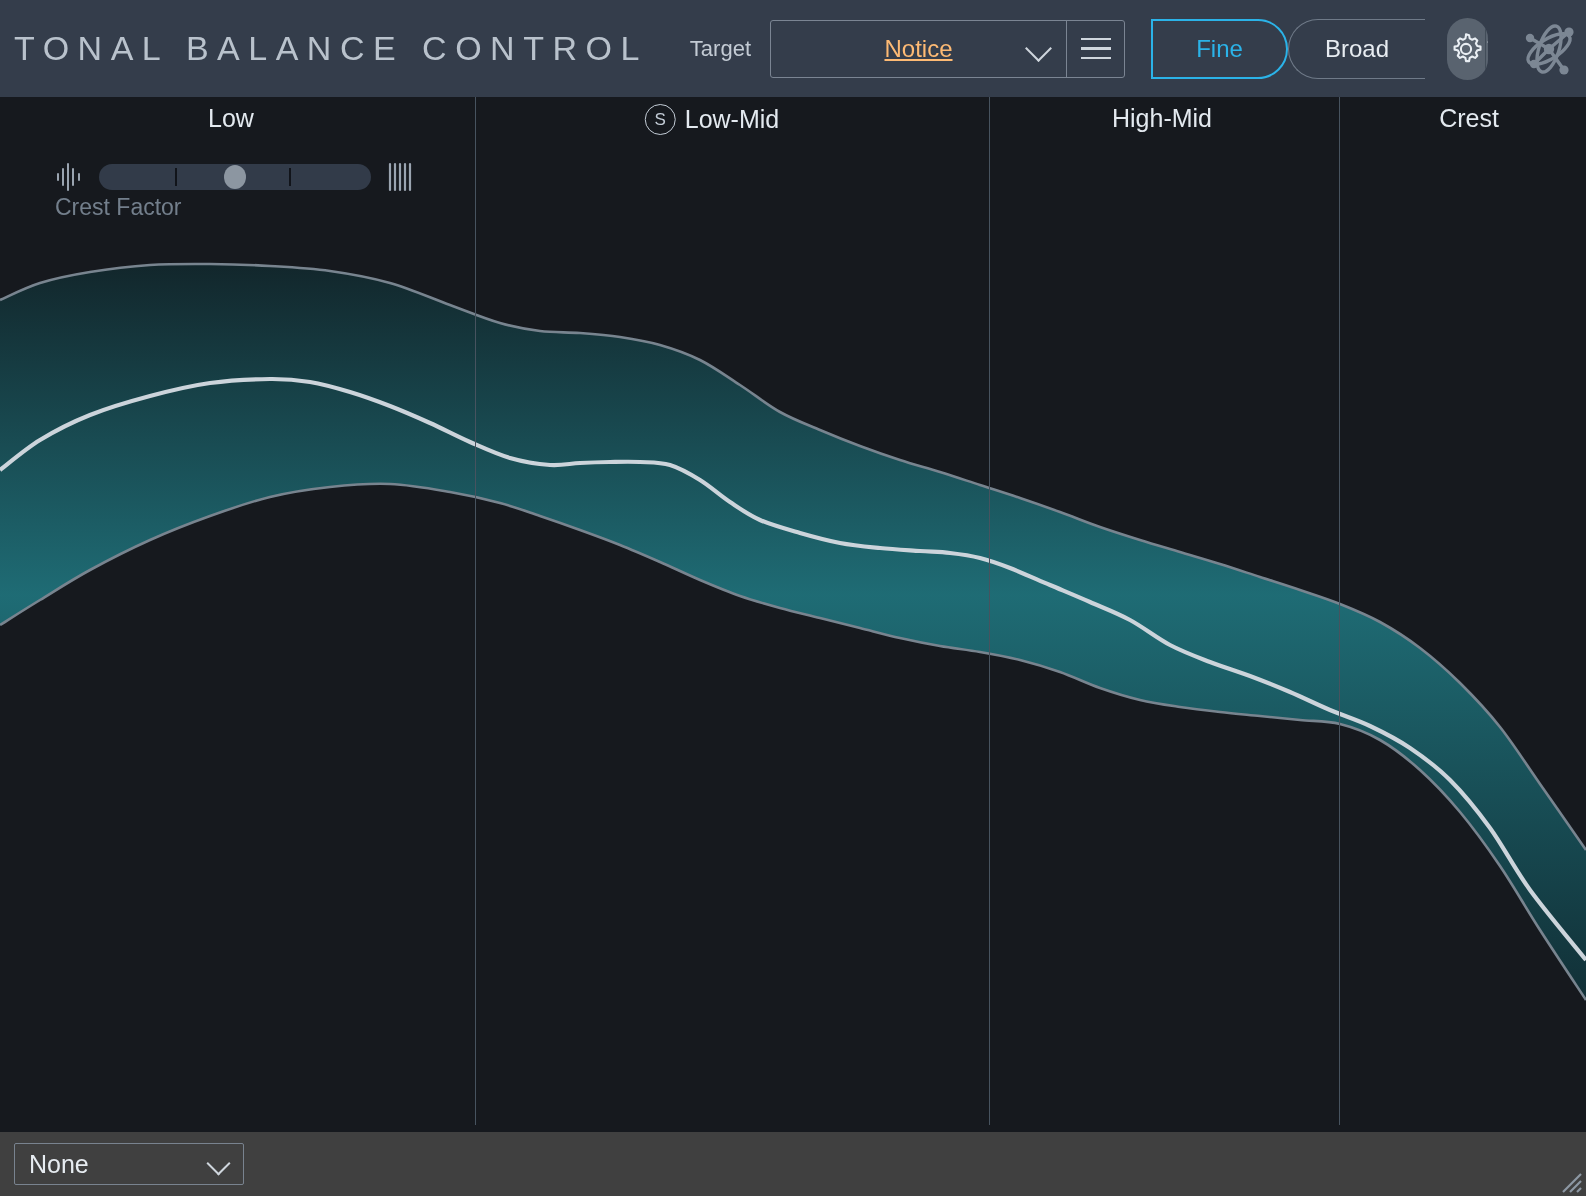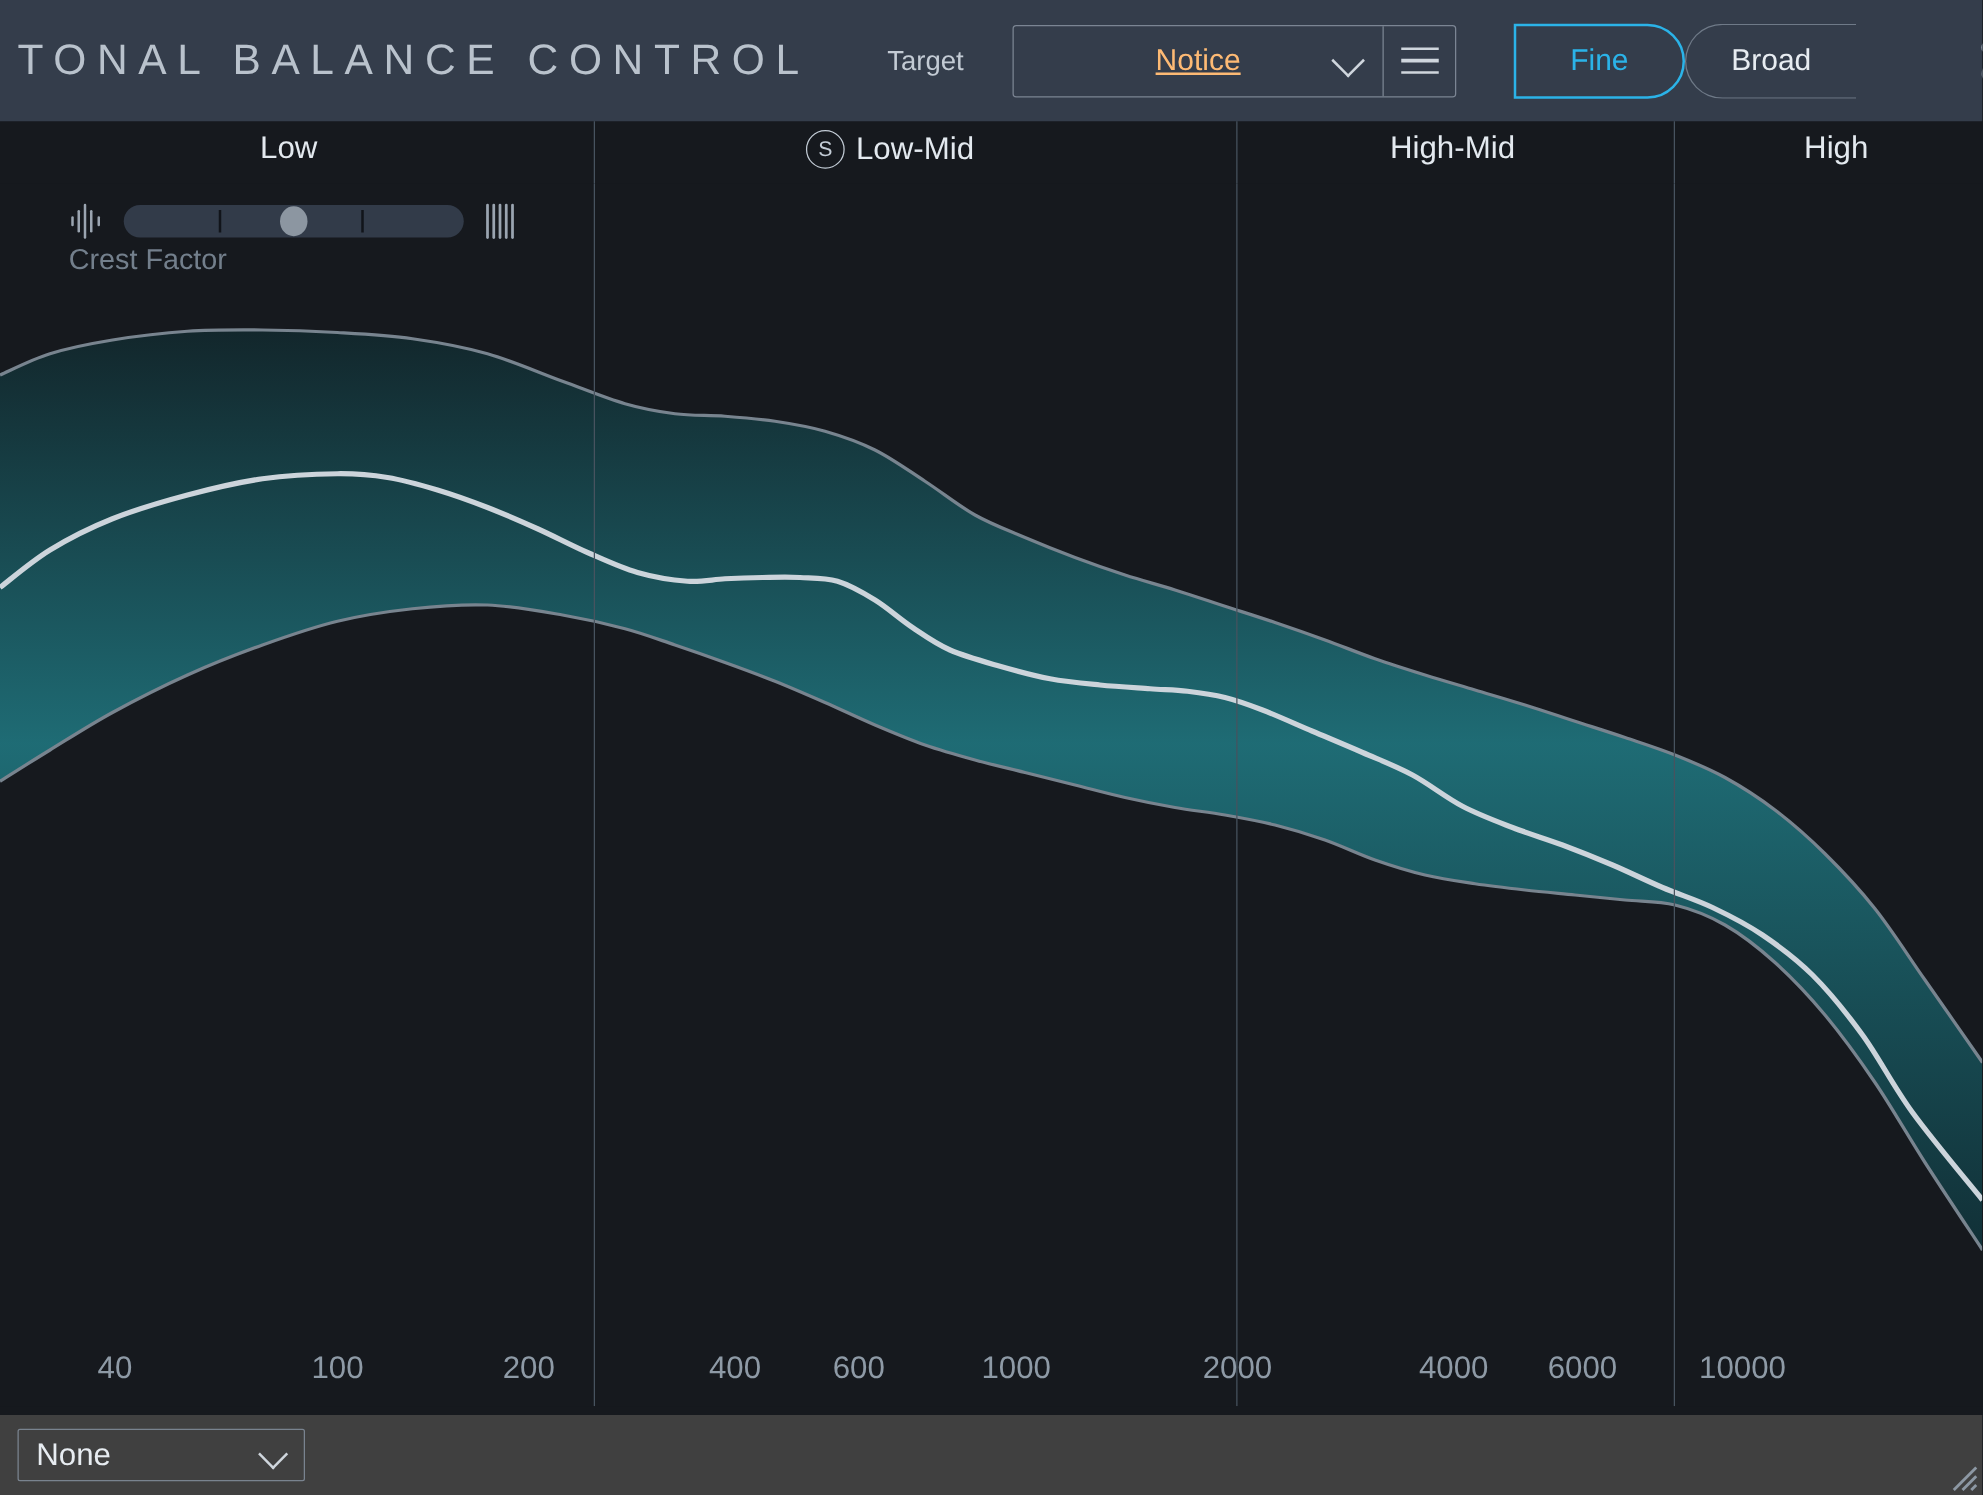--- a/index.html
+++ b/index.html
@@ -13,21 +13,21 @@
     position: relative;
     width: 1586px; height: 1196px;
     background: #16191e;
   }
 
   
   .header {
     position: absolute; left: 0; top: 0;
     width: 1586px; height: 97px;
     background: #343d4b;
-    display: flex; align-items: center; gap: 20px;
+    display: flex; align-items: center;
   }
   .app-title {
     margin-left: 14px;
     font-size: 34px;
     letter-spacing: 8.5px;
     color: #b9c2cc;
     font-weight: 300;
     white-space: nowrap;
   }
   .target-label {
@@ -293,21 +293,21 @@
         <span>Low</span>
       </div>
       <div class="band-label" style="left: 712px;">
         <span class="solo-badge">S</span>
         <span>Low-Mid</span>
       </div>
       <div class="band-label" style="left: 1162px;">
         <span>High-Mid</span>
       </div>
       <div class="band-label" style="left: 1469px;">
-        <span>High</span>
+        <span>Crest</span>
       </div>
     </div>
 
   <div class="plot">
     <svg width="1586" height="978" viewBox="0 0 1586 978">
       <defs>
         <linearGradient id="bandGrad" x1="0" y1="0" x2="0" y2="1">
           <stop offset="0%" stop-color="#12272c"></stop>
           <stop offset="45%" stop-color="#1f7079"></stop>
           <stop offset="100%" stop-color="#113138"></stop>
@@ -345,32 +345,20 @@
           <line x1="8" y1="4" x2="8" y2="30"></line>
           <line x1="13" y1="4" x2="13" y2="30"></line>
           <line x1="18" y1="4" x2="18" y2="30"></line>
           <line x1="23" y1="4" x2="23" y2="30"></line>
         </g>
       </svg>
     </div>
     <div class="crest-caption">Crest Factor</div>
   </div>
 
-  <div class="freq-axis">
-      <div class="freq-tick" style="left: 92px;">40</div>
-      <div class="freq-tick" style="left: 270px;">100</div>
-      <div class="freq-tick" style="left: 423px;">200</div>
-      <div class="freq-tick" style="left: 588px;">400</div>
-      <div class="freq-tick" style="left: 687px;">600</div>
-      <div class="freq-tick" style="left: 813px;">1000</div>
-      <div class="freq-tick" style="left: 990px;">2000</div>
-      <div class="freq-tick" style="left: 1163px;">4000</div>
-      <div class="freq-tick" style="left: 1266px;">6000</div>
-      <div class="freq-tick" style="left: 1394px;">10000</div>
-    </div>
 
   <div class="footer">
     <div class="footer-select">
       <span class="fs-text">None</span>
       <span class="chev"></span>
     </div>
     <svg class="resize-grip" viewBox="0 0 26 26">
       <g stroke="#8d98a4" stroke-width="2.2">
         <line x1="24" y1="6" x2="6" y2="24"></line>
         <line x1="24" y1="13" x2="13" y2="24"></line>

